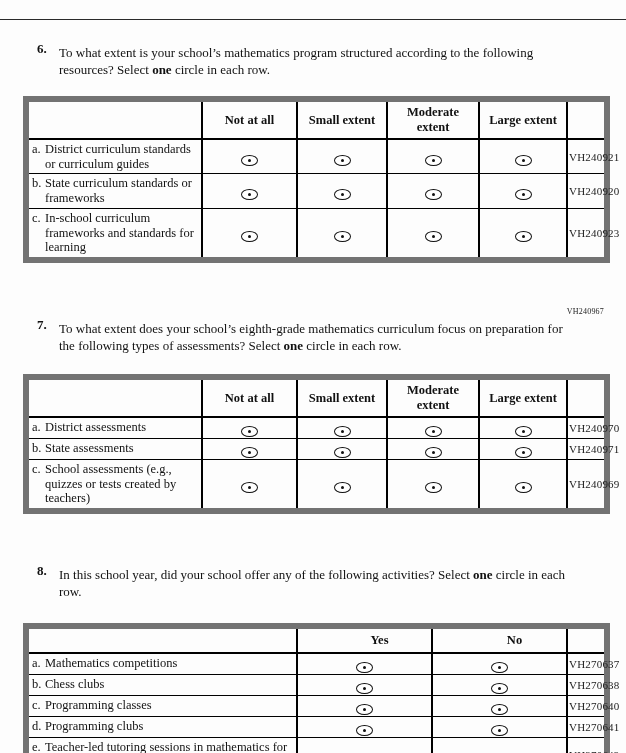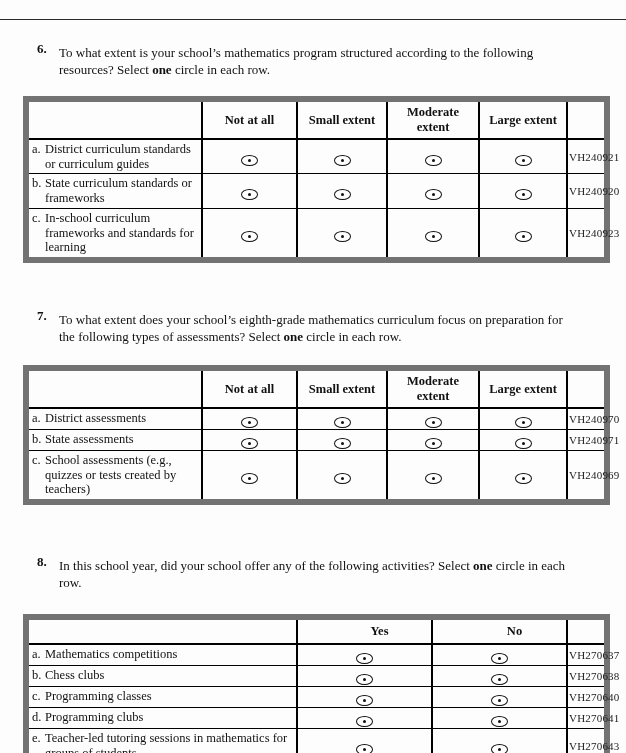--- a/index.html
+++ b/index.html
@@ -164,20 +164,21 @@
             <td class="opt"><span class="oval">
                   <span class="oval-dot"></span>
                 </span></td>
             <td class="code">VH240923</td>
           </tr>
         </tbody>
       </table>
     </section>
 
     <section class="sec-7">
+      <div class="q-code">VH240967</div>
       <div class="q-head">
         <span class="q-num">7.</span>
         <p class="q-text"><span>To what extent does your school’s eighth-grade mathematics curriculum focus on preparation for the following types of assessments? Select </span><b>one</b><span> circle in each row.</span></p>
       </div>
 
       <table class="q-table t67">
         <colgroup>
           <col style="width:176px">
             <col style="width:95px">
             <col style="width:90px">

